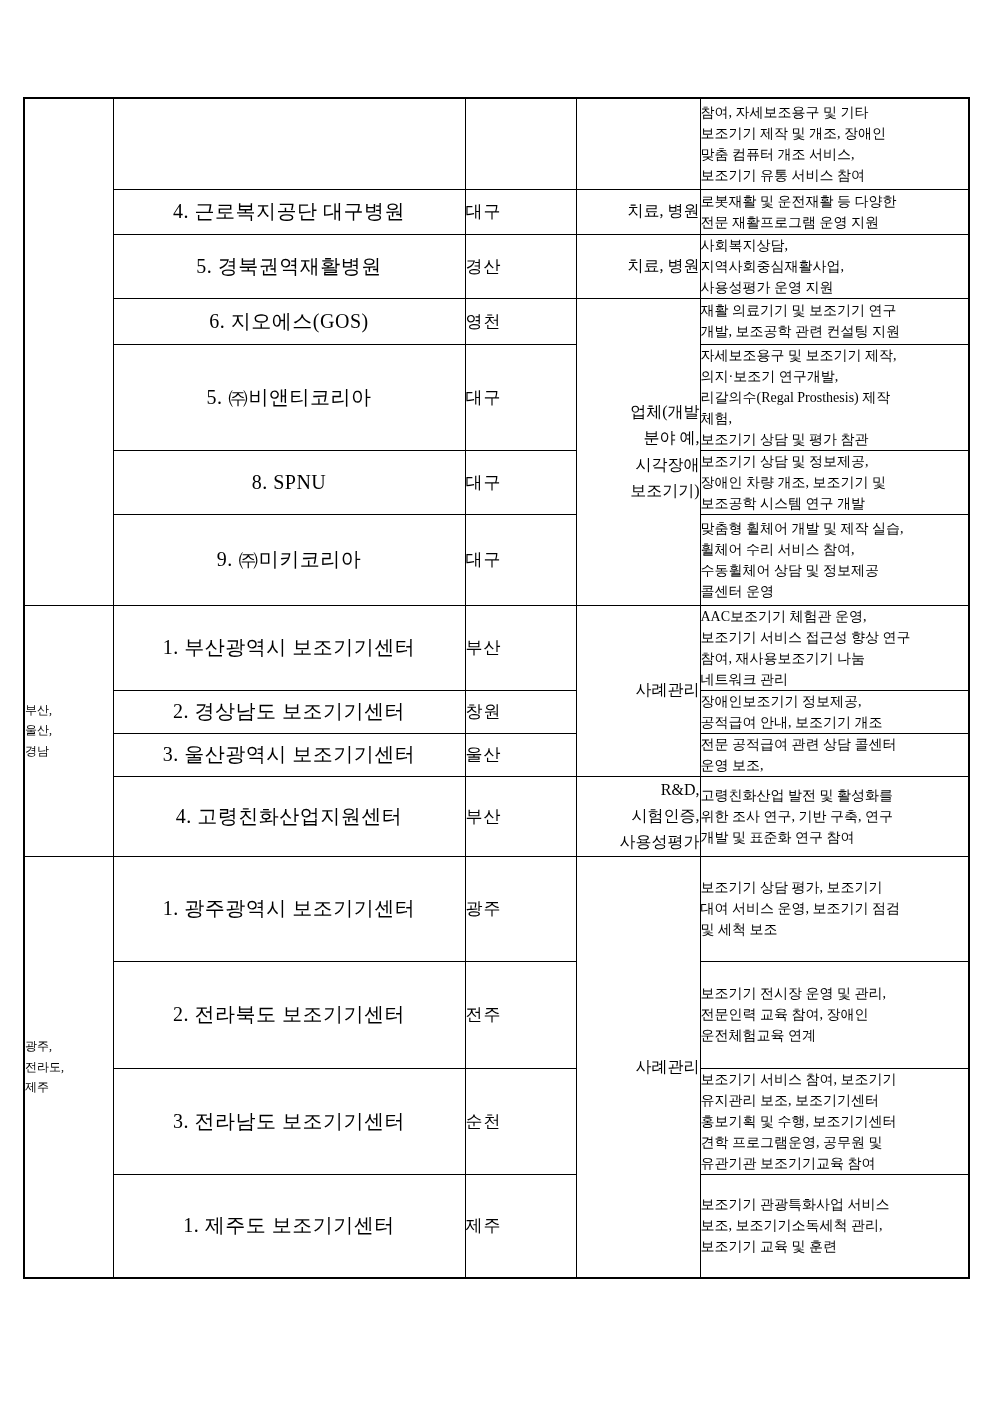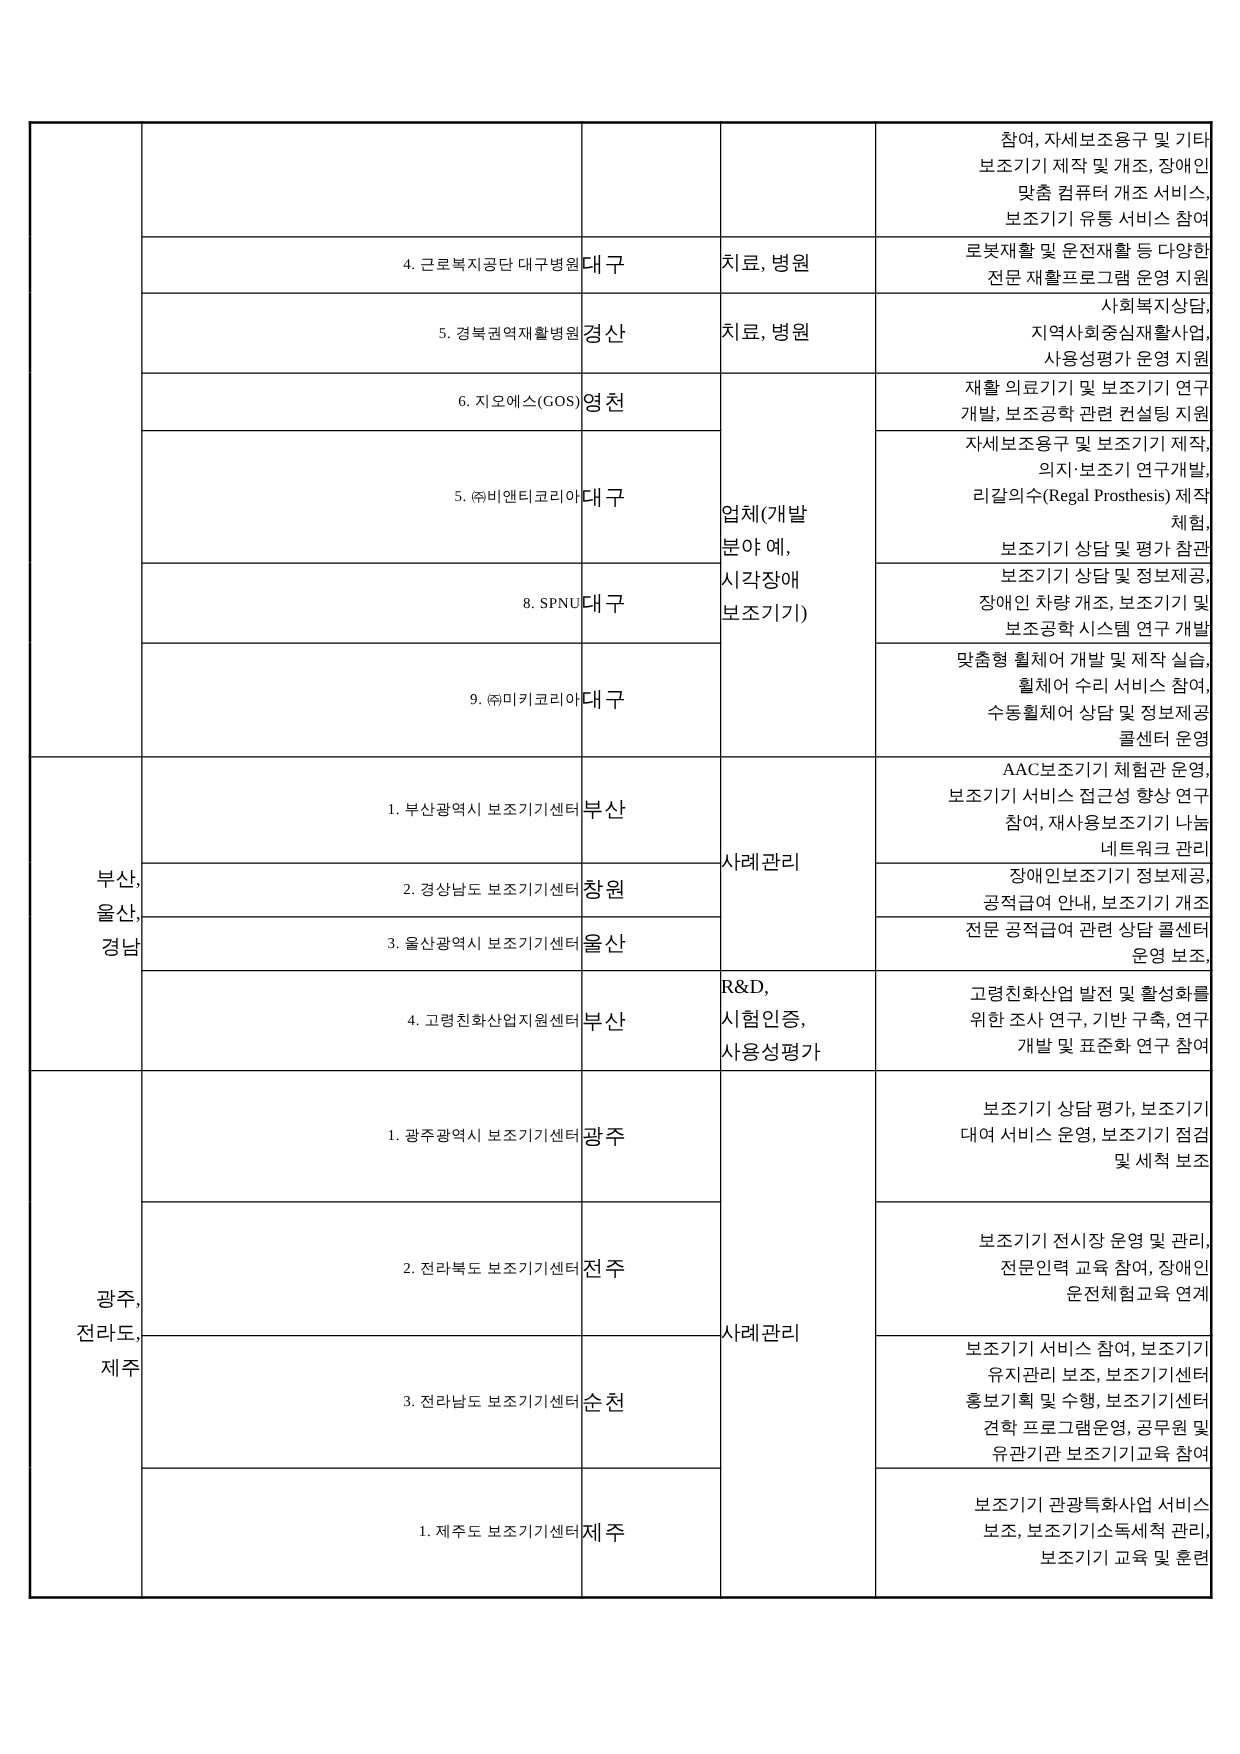--- a/index.html
+++ b/index.html
@@ -24,43 +24,43 @@
     table-layout: fixed;
     border: 2px solid #000000;
   }
   table.doc-table td {
     border: 1px solid #000000;
     vertical-align: middle;
     padding: 0;
     overflow: hidden;
   }
   td.group {
-    text-align: right;
-    font-size: 16px;
+    text-align: left;
+    font-size: 12px;
     line-height: 1.7;
     white-space: pre-line;
   }
   td.name {
-    text-align: right;
-    font-size: 12px;
+    text-align: center;
+    font-size: 20px;
     padding-left: 4px;
     letter-spacing: 0.5px;
   }
   td.city {
     font-size: 17px;
     letter-spacing: 1px;
   }
   td.cat {
-    text-align: left;
+    text-align: right;
     font-size: 16px;
     line-height: 1.65;
     white-space: pre-line;
   }
   td.desc {
-    text-align: right;
+    text-align: left;
     font-size: 14px;
     line-height: 21px;
     white-space: pre-line;
   }
 </style>
 </head>
 <body>
 
 <div class="page">
   <table class="doc-table">

